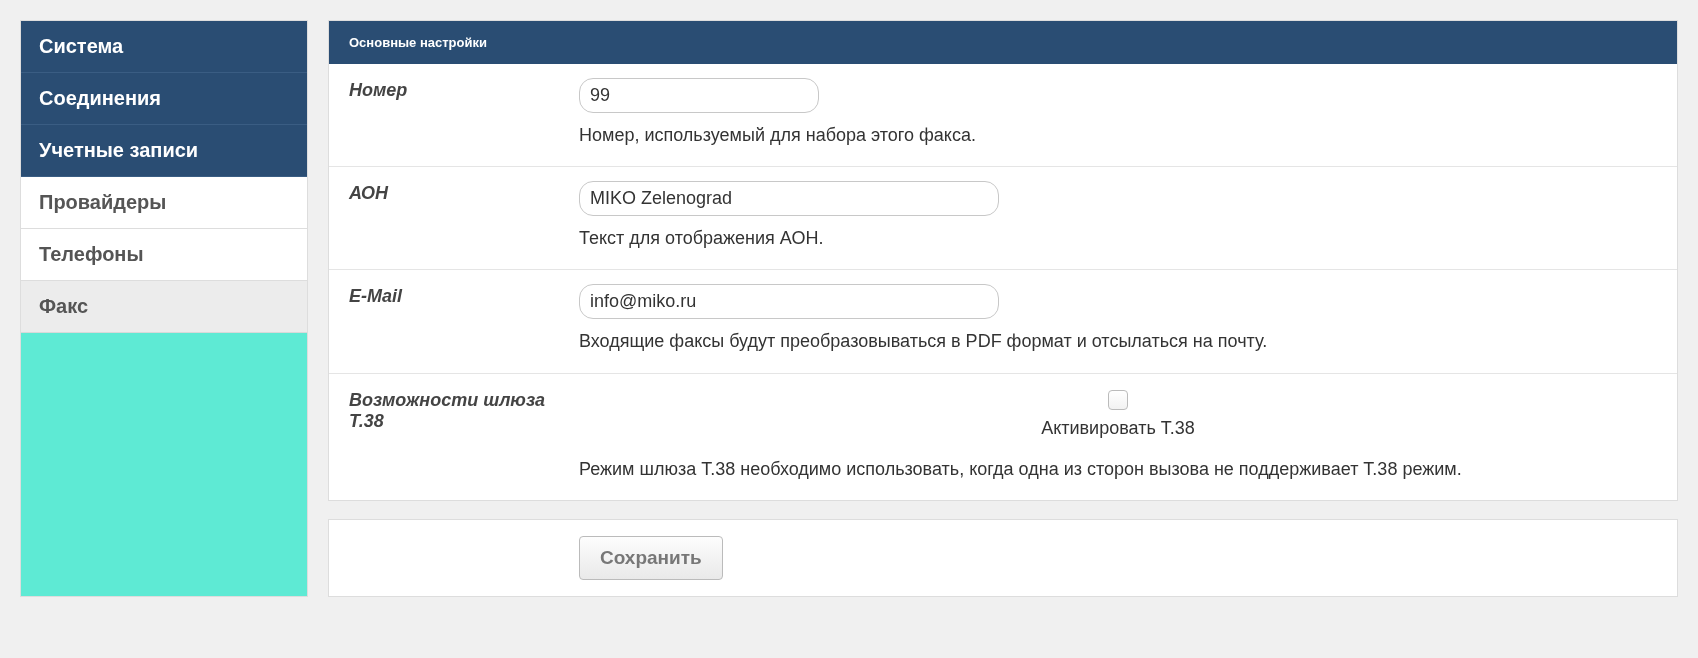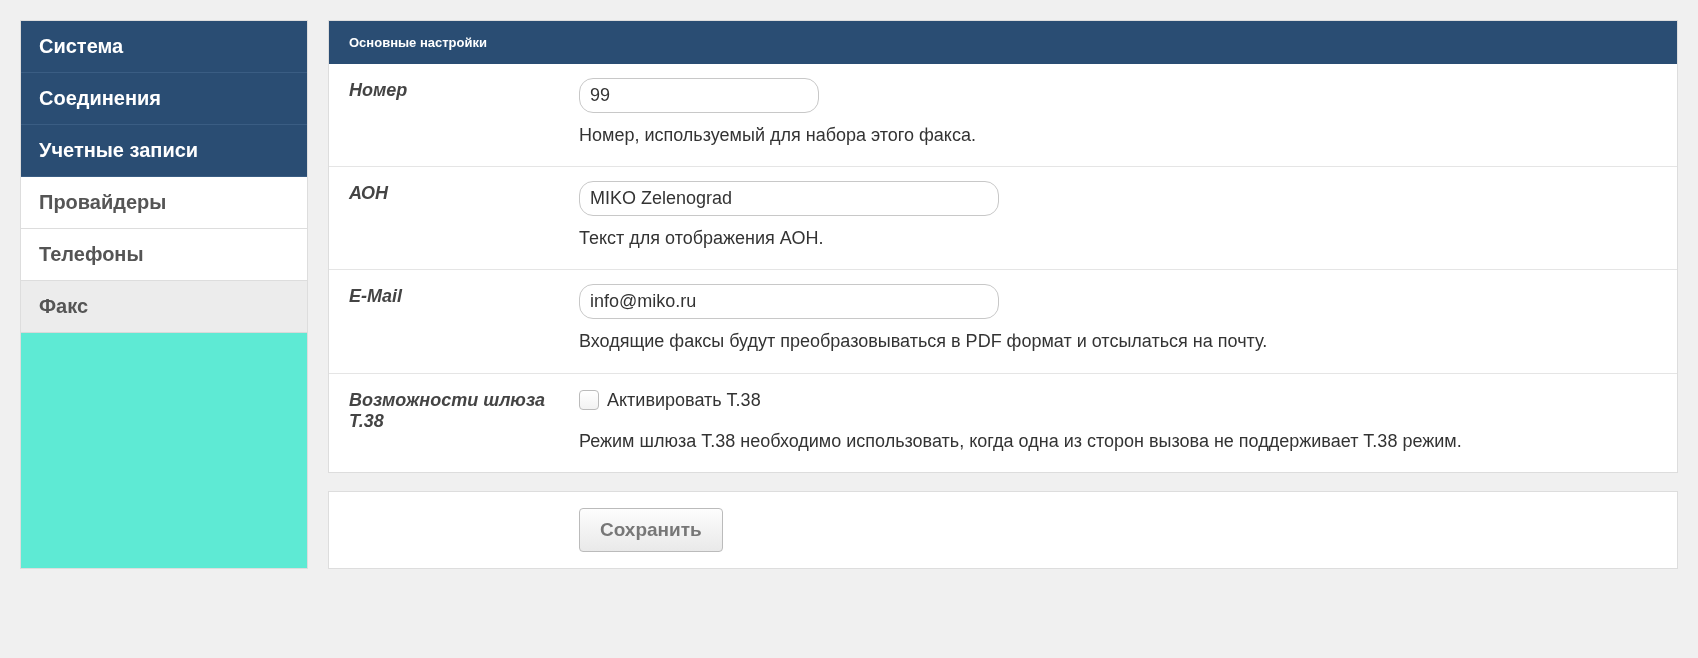--- a/index.html
+++ b/index.html
@@ -98,20 +98,21 @@
     font-size: 18px;
     line-height: 1.4;
     margin-top: 4px;
   }
   .checkbox-wrap {
     display: flex;
     align-items: center;
     gap: 8px;
     margin-bottom: 18px;
     margin-top: 2px;
+    flex-direction: column;
   }
   .checkbox-wrap input[type="checkbox"] {
     width: 20px;
     height: 20px;
     border: 1px solid #bbb;
     border-radius: 4px;
     appearance: none;
     background: linear-gradient(#fff,#f2f2f2);
     cursor: pointer;
   }

